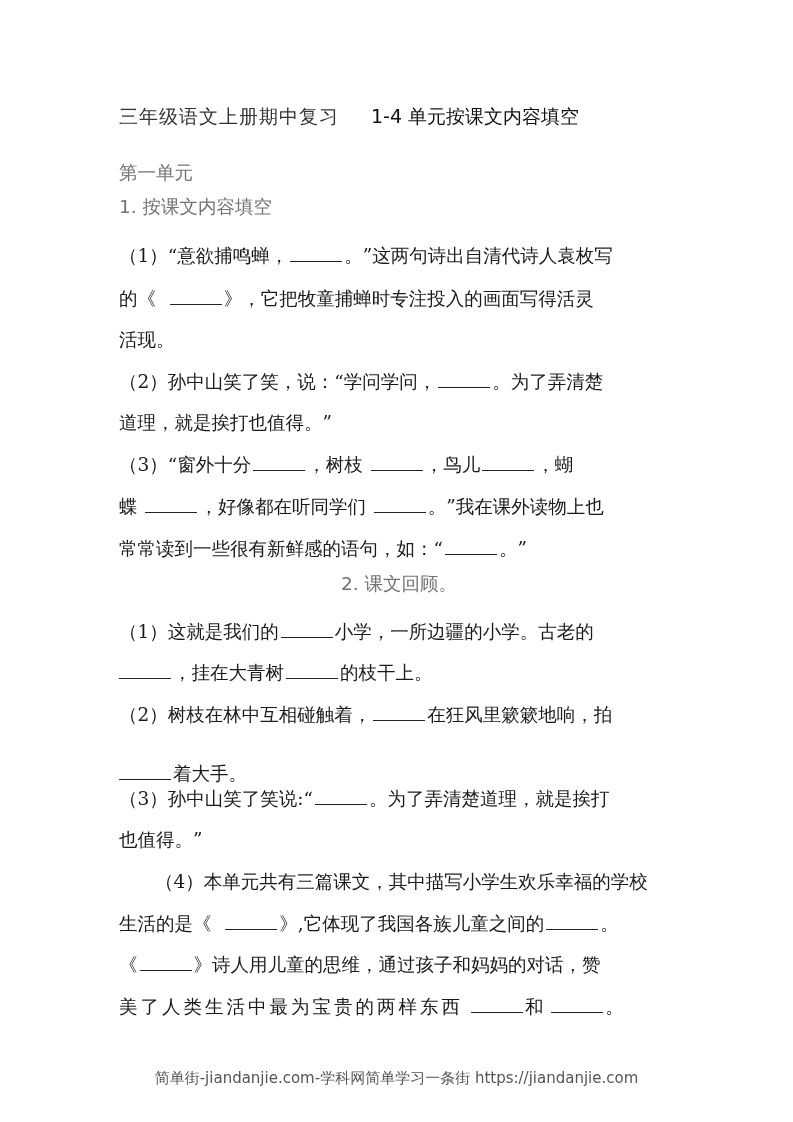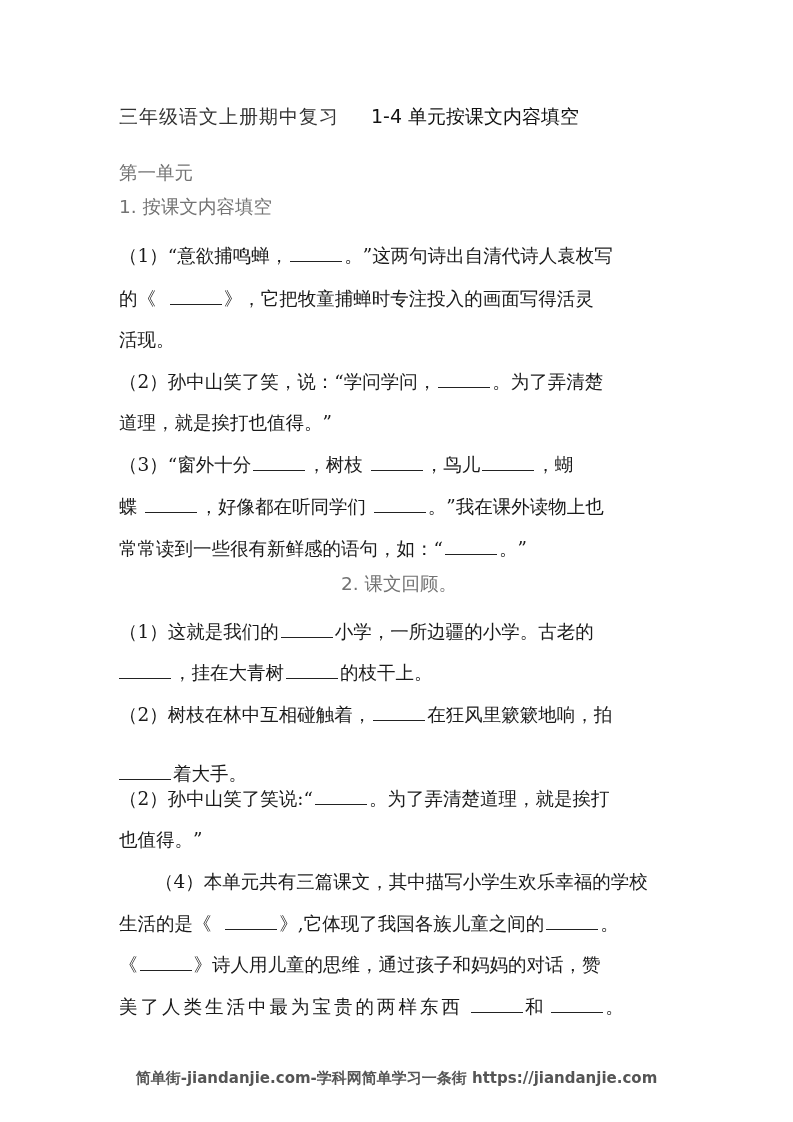--- a/index.html
+++ b/index.html
@@ -16,21 +16,21 @@
   .title { top: 104px; font-size: 19px; }
   .title .sub { color: #333; font-family: "DejaVu Sans", "Liberation Sans", sans-serif; font-weight: 300; letter-spacing: 1px; }
   .title .main { color: #111; font-family: "DejaVu Sans", "Liberation Sans", sans-serif; margin-left: 32px; }
   .heading { font-family: "DejaVu Sans", "Liberation Sans", sans-serif; color: #737373; }
   .blank {
     display: inline-block; width: 52px; border-bottom: 1px solid #222;
     height: 16px; vertical-align: baseline; margin: 0 2px;
   }
   .footer {
     position: absolute; top: 1069px; left: 0; width: 793px; text-align: center;
-    font-family: "DejaVu Sans", "Liberation Sans", sans-serif; font-size: 15px; color: #555; font-weight: bold;
+    font-family: "DejaVu Sans", "Liberation Sans", sans-serif; font-size: 15px; color: #555;
   }
 </style>
 </head>
 <body>
 
 <div class="page">
 
   <div class="line title">
     <span class="sub">三年级语文上册期中复习</span><span class="main">1-4 单元按课文内容填空</span>
   </div>
@@ -72,21 +72,21 @@
   </div>
 
   <div class="line" style="top:703px;">
     <span>（2）树枝在林中互相碰触着，</span><span class="blank"></span><span>在狂风里簌簌地响，拍</span>
   </div>
   <div class="line" style="top:745px;margin-top:17px;">
     <span class="blank" style="margin-left:0"></span><span>着大手。</span>
   </div>
 
   <div class="line" style="top:787px;">
-    <span>（2）孙中山笑了笑说:“</span><span class="blank"></span><span>。为了弄清楚道理，就是挨打</span>
+    <span>（3）孙中山笑了笑说:“</span><span class="blank"></span><span>。为了弄清楚道理，就是挨打</span>
   </div>
   <div class="line" style="top:828px;">也值得。”</div>
 
   <div class="line" style="top:870px;margin-left:36px;">（4）本单元共有三篇课文，其中描写小学生欢乐幸福的学校</div>
   <div class="line" style="top:912px;">
     <span>生活的是《</span>&nbsp;&nbsp;<span class="blank"></span><span>》,它体现了我国各族儿童之间的</span><span class="blank"></span><span>。</span>
   </div>
   <div class="line" style="top:953px;">
     <span>《</span><span class="blank"></span><span>》诗人用儿童的思维，通过孩子和妈妈的对话，赞</span>
   </div>

